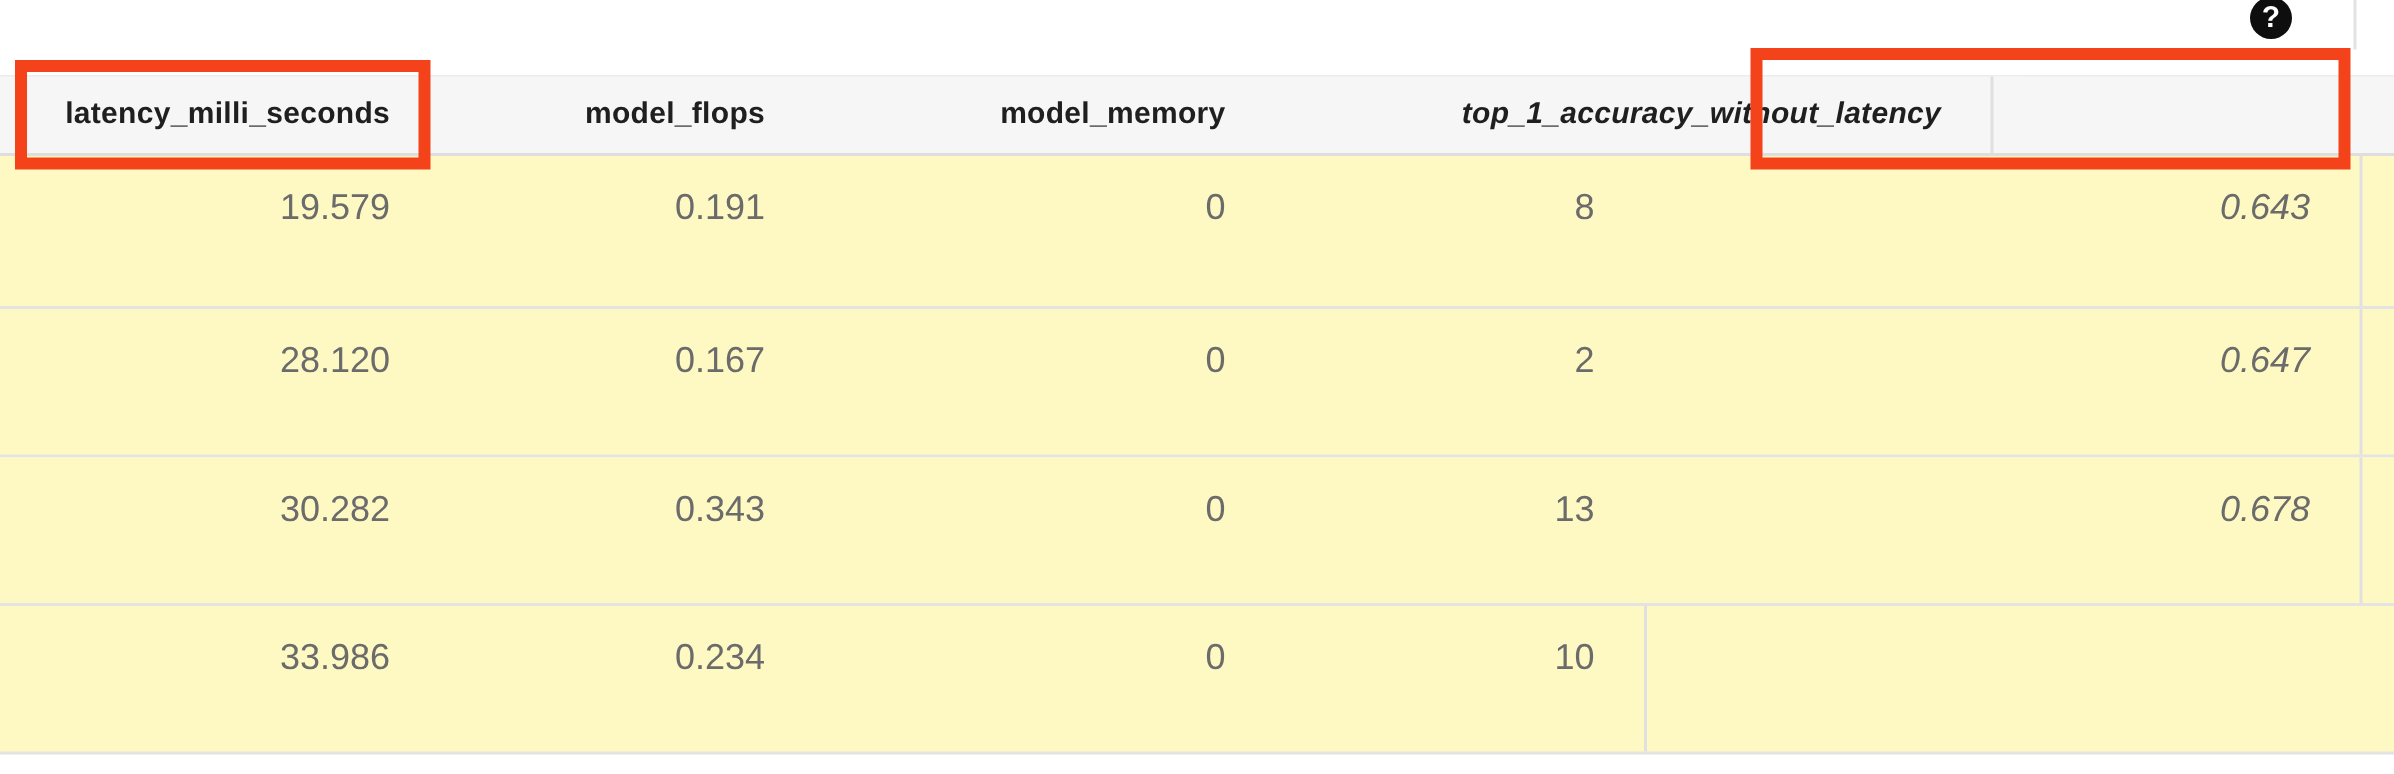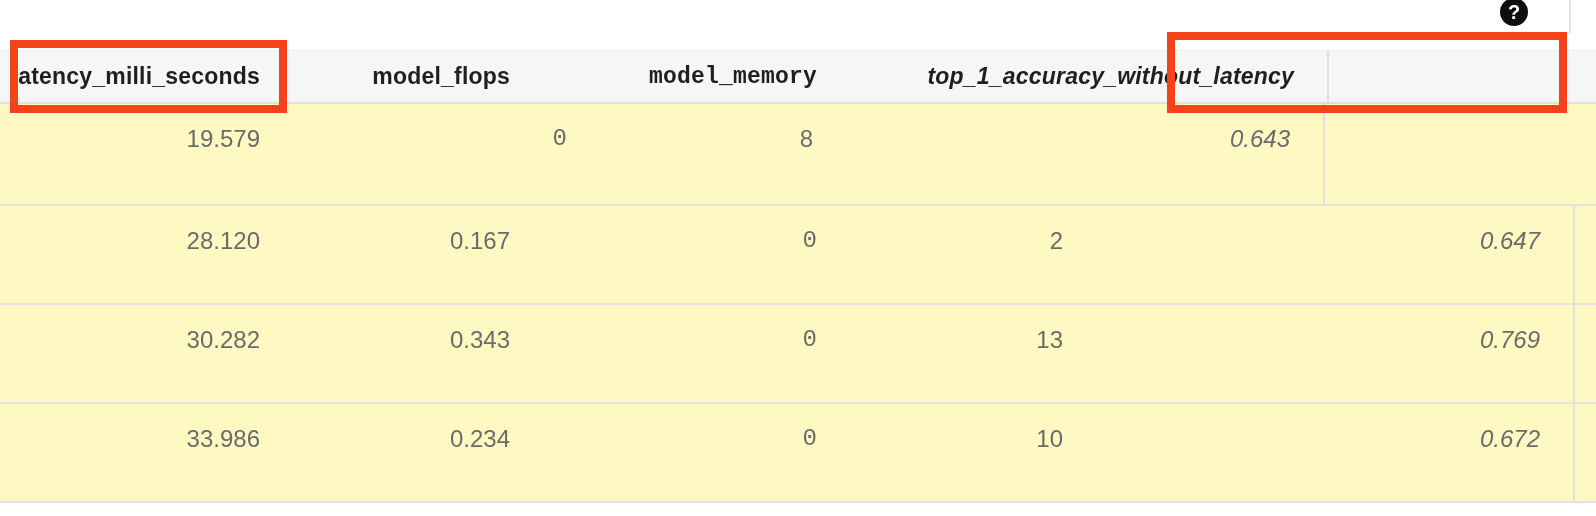--- a/index.html
+++ b/index.html
@@ -24,34 +24,34 @@
 
   
   .table { position: absolute; left: 0; top: 50px; width: 1596px; z-index: 1; }
 
   .thead {
     display: flex; height: 54px; background: #f6f6f6;
     border-top: 1px solid #ececec; border-bottom: 2px solid #dedede;
   }
   .th {
     display: flex; align-items: center; justify-content: flex-end;
-    padding-right: 33px; font-weight: bold; font-size: 23px; color: #1f1f1f;
+    padding-right: 33px; font-weight: bold; font-size: 20px; color: #1f1f1f;
     letter-spacing: 0.2px; white-space: nowrap; cursor: pointer;
   }
   .tr { display: flex; height: 99px; border-bottom: 2px solid #e3e3e3; background: #fef9c3; }
   .tr.r0 { height: 102px; }
   .td {
     display: flex; align-items: flex-start; justify-content: flex-end;
     padding-right: 33px; padding-top: 21px;
     font-size: 24px; color: #6b6b6b; white-space: nowrap;
   }
 
   .c0 { width: 293px; }
   .c1 { width: 250px; }
-  .c2 { width: 307px; font-family: Liberation Mono, monospace; }
+  .c2 { width: 307px; }
   .c3 { width: 246px; }
   .c4 { width: 477px; font-style: italic; }
   .sliver { width: 23px; border-left: 2px solid #e0e0e0; padding: 0; }
   .thead .sliver { background: #f6f6f6; }
 
   
   .hl {
     position: absolute; border: 8px solid #f4421a; z-index: 4;
     background: transparent; pointer-events: none;
   }
@@ -71,50 +71,50 @@
     <div class="thead">
       <div class="th c0">latency_milli_seconds</div>
       <div class="th c1">model_flops</div>
       <div class="th c2">model_memory</div>
       <div class="th c4">top_1_accuracy_without_latency</div>
       <div class="th sliver"></div>
     </div>
 
     <div class="tr r0">
       <div class="td c0">19.579</div>
+      <div class="td c1">0.191</div>
       <div class="td c2">0</div>
       <div class="td c3">8</div>
       <div class="td c4">0.643</div>
       <div class="td sliver"></div>
     </div>
 
     <div class="tr">
       <div class="td c0">28.120</div>
       <div class="td c1">0.167</div>
       <div class="td c2">0</div>
       <div class="td c3">2</div>
       <div class="td c4">0.647</div>
       <div class="td sliver"></div>
     </div>
 
     <div class="tr">
       <div class="td c0">30.282</div>
       <div class="td c1">0.343</div>
       <div class="td c2">0</div>
       <div class="td c3">13</div>
-      <div class="td c4">0.769</div>
+      <div class="td c4">0.678</div>
       <div class="td sliver"></div>
     </div>
 
     <div class="tr">
       <div class="td c0">33.986</div>
       <div class="td c1">0.234</div>
       <div class="td c2">0</div>
       <div class="td c3">10</div>
-      <div class="td c4">0.672</div>
       <div class="td sliver"></div>
     </div>
 
   </div>
 
   <div class="hl hl1"></div>
   <div class="hl hl2"></div>
 
 </div>
 

